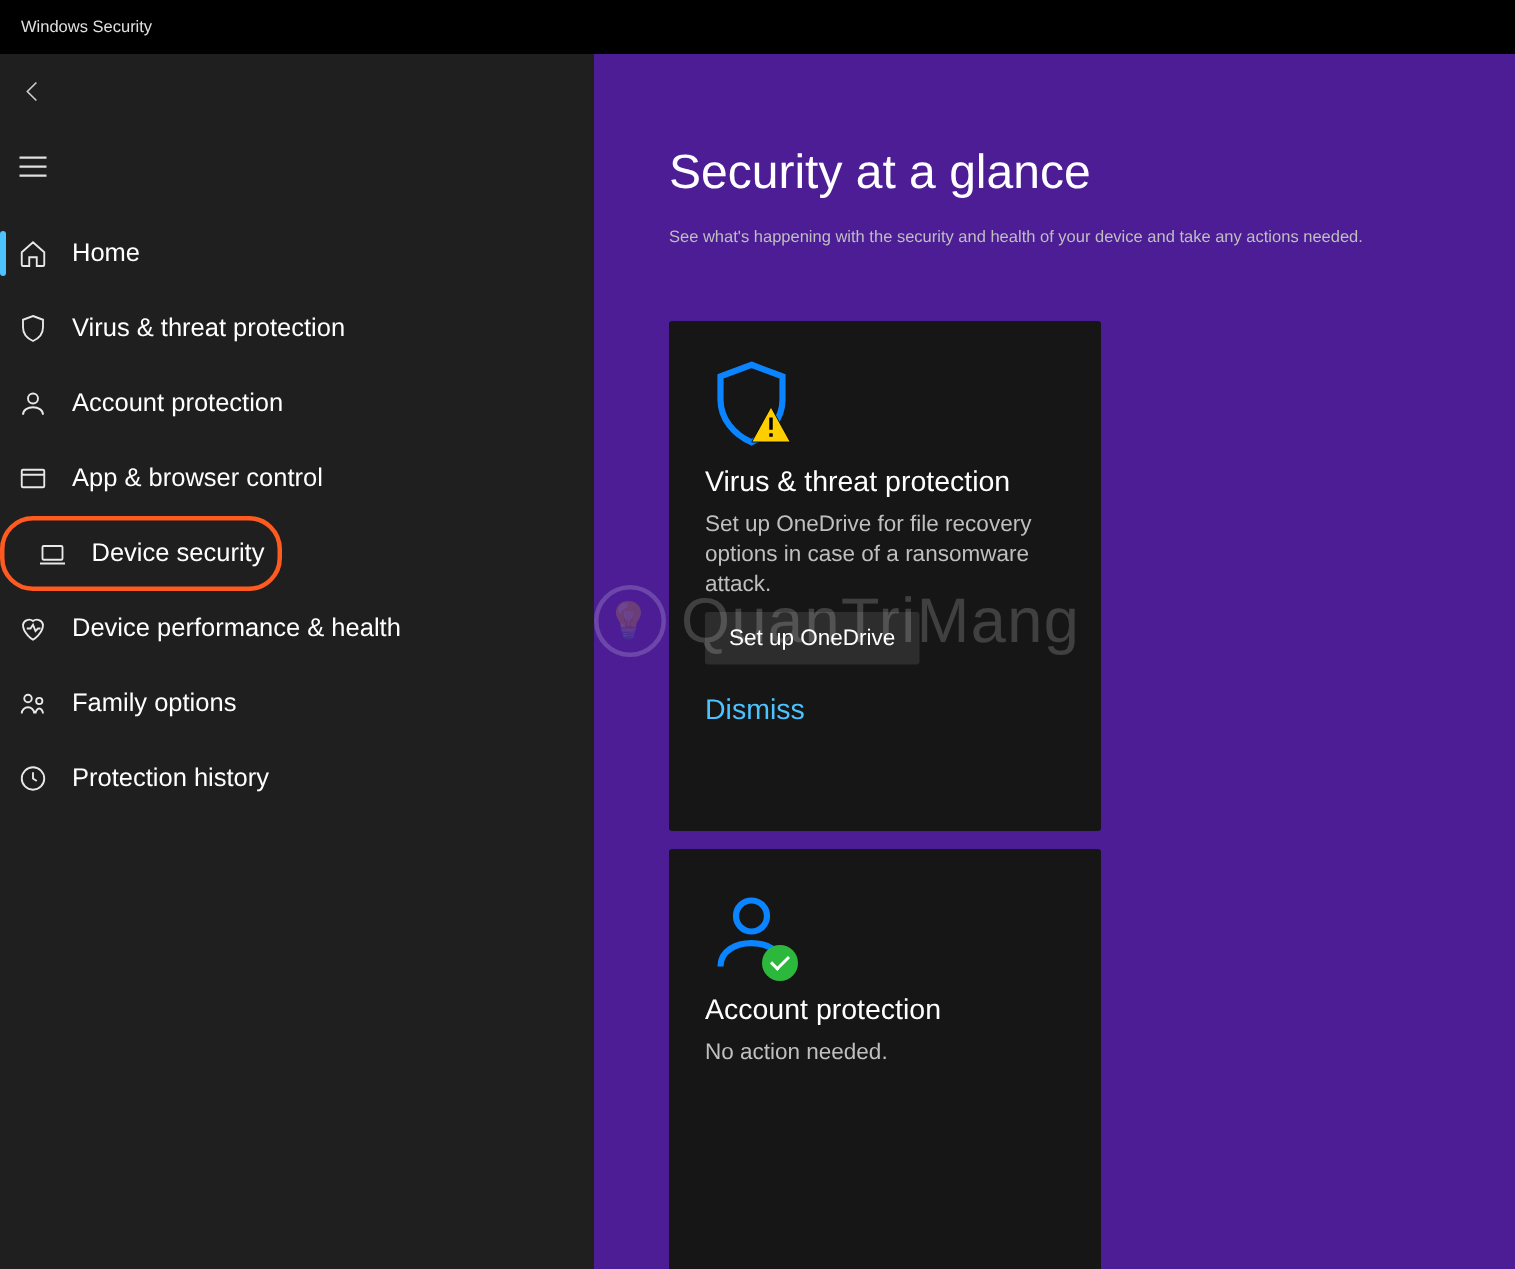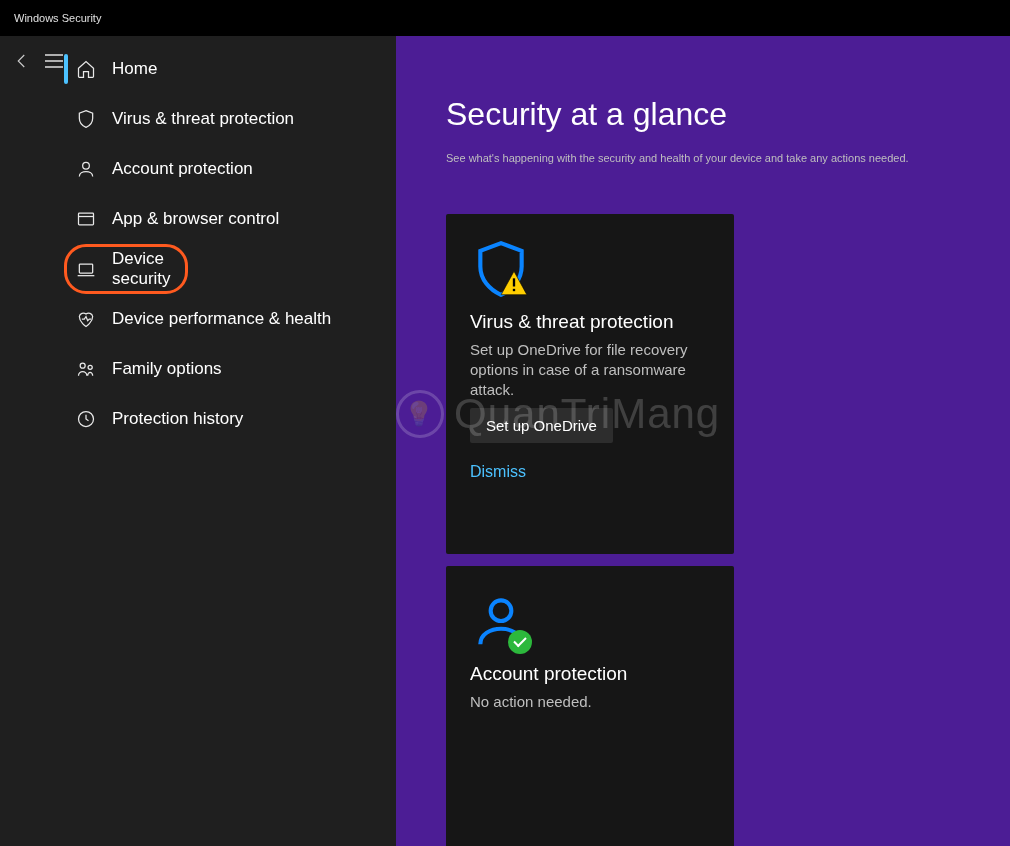--- a/index.html
+++ b/index.html
@@ -22,21 +22,21 @@
   }
   .body-area {
     flex: 1;
     display: flex;
     min-height: 0;
   }
   .sidebar {
     width: 396px;
     background: #1f1f1f;
     display: flex;
-    flex-direction: row;
+    flex-direction: column;
   }
   .sidebar-top {
     height: 50px;
     display: flex;
     align-items: center;
     padding-left: 12px;
   }
   .sidebar-top .iconbtn {
     width: 20px; height: 20px;
     display:flex;align-items:center;justify-content:center;
@@ -75,21 +75,21 @@
   .nav-item .icon {
     width:20px;height:20px;
     display:flex;align-items:center;justify-content:center;
     color:#e8e8e8;
     flex-shrink:0;
   }
   .nav-item.highlight-outline {
     border: 3px solid #ff5a1f;
     border-radius: 22px;
     margin-right: 208px;
-    padding-left: 9px;
+    padding-left: 22px;
   }
   .main {
     flex:1;
     background:#4c1d95;
     padding: 60px 0 0 50px;
     overflow:hidden;
   }
   .page-title {
     font-size: 32px;
     font-weight: 400;
@@ -161,21 +161,21 @@
     background:#2d2d2d;
     border:none;
     color:#fff;
     font-size:15px;
     padding:9px 16px;
     border-radius:2px;
     cursor:pointer;
   }
   .tile-link {
     margin-top: 20px;
-    font-size:16px;
+    font-size:19px;
     color:#4cc2ff;
     cursor:pointer;
   }
   .watermark {
     position:absolute;
     left:396px; top:390px;
     opacity:0.18;
     color:#fff;
     font-size:42px;
     font-weight:300;

